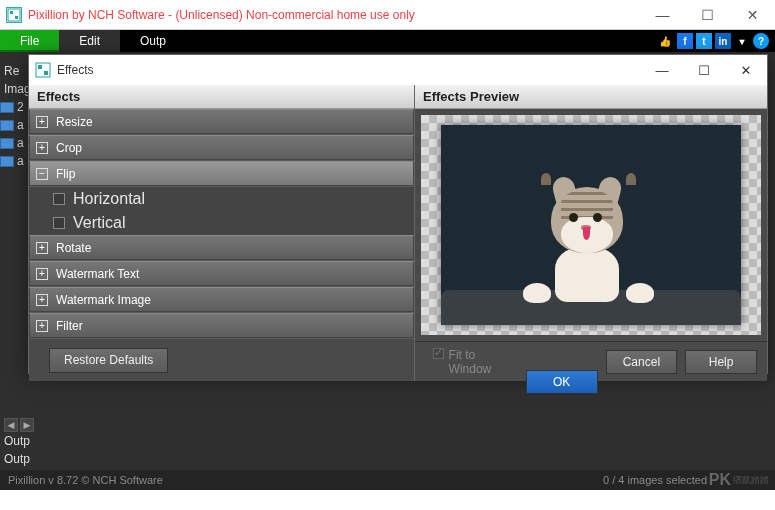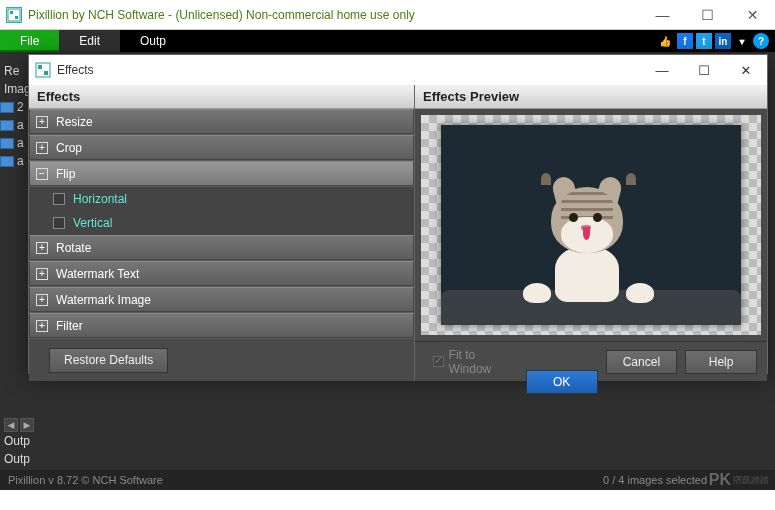--- a/index.html
+++ b/index.html
@@ -2,21 +2,21 @@
 <html><head>
 <meta charset="utf-8">
 <style>
   * { box-sizing: border-box; margin: 0; padding: 0; font-family: "Segoe UI", Tahoma, sans-serif; }
   body { width: 775px; height: 510px; background: #fff; overflow: hidden; }
 
   
   .main-titlebar { width:100%; height:30px; background:#fff; border-bottom:1px solid #ccc; display:flex; align-items:center; padding-left:6px; }
   .main-titlebar .title-icon { width:16px; height:16px; margin-right:6px; border:1px solid #3aa; display:flex; align-items:center; justify-content:center; }
   .main-titlebar .title-icon svg { width:14px; height:14px; }
-  .main-titlebar .title-text { font-size:12px; color:#4d7c0f; }
+  .main-titlebar .title-text { font-size:12px; color:#ef4444; }
   .main-titlebar .win-controls { margin-left:auto; display:flex; }
   .main-titlebar .win-btn { width:45px; height:30px; display:flex; align-items:center; justify-content:center; color:#555; font-size:14px; }
 
   
   .menubar { height:22px; background:#000000; display:flex; align-items:center; color:#fff; font-size:12px; }
   .menubar .menu-item { padding:0 20px; height:100%; display:flex; align-items:center; }
   .menubar .menu-item.active { background:#17a817; box-shadow: inset 0 -2px 0 #0a700a; }
   .menubar .menu-item.edit { background:#303030; }
   .menubar .social { margin-left:auto; display:flex; align-items:center; gap:3px; padding-right:6px; }
   .menubar .social .sico { width:16px; height:16px; display:flex; align-items:center; justify-content:center; font-size:10px; font-weight:bold; }
@@ -56,21 +56,21 @@
   .dlg-left { width:385px; display:flex; flex-direction:column; }
   .dlg-right { flex:1; display:flex; flex-direction:column; border-left:1px solid #666;}
 
   .section-header { height:24px; background:linear-gradient(#f2f2f2,#cfcfcf); color:#222; font-size:13px; font-weight:bold; display:flex; align-items:center; padding-left:8px; border-bottom:1px solid #999;}
 
   .effects-list { flex:1; background:#5a5a5a; overflow:hidden;}
   .eff-row { height:25px; background:linear-gradient(#767676,#5d5d5d); border:1px solid #444; border-top:1px solid #8a8a8a; margin-bottom:1px; display:flex; align-items:center; color:#fff; font-size:12px; padding-left:6px;}
   .eff-row.selected { background:linear-gradient(#989898,#7a7a7a);}
   .eff-row .exp { width:12px; height:12px; border:1px solid #ddd; display:flex; align-items:center; justify-content:center; font-size:10px; margin-right:8px; line-height:1;}
   .flip-options { background:#444;}
-  .flip-opt { height:24px; display:flex; align-items:center; color:#5eead4; font-size:12px; padding-left:24px;}
+  .flip-opt { height:24px; display:flex; align-items:center; color:#e5e5e5; font-size:16px; padding-left:24px;}
   .flip-opt .cb { width:12px; height:12px; border:1px solid #888; background:#3a3a3a; margin-right:8px;}
 
   .restore-row { height:42px; display:flex; align-items:center; padding-left:20px; background:#4a4a4a;}
   .restore-row .btn { height:25px; padding:0 14px; background:linear-gradient(#6d6d6d,#5a5a5a); border:1px solid #333; color:#eee; font-size:12px; display:flex; align-items:center;}
 
   
   .preview-wrap { flex:1; margin:6px; background-color:#ddd; background-image:
       linear-gradient(45deg,#bbb 25%,transparent 25%),
       linear-gradient(-45deg,#bbb 25%,transparent 25%),
       linear-gradient(45deg,transparent 75%,#bbb 75%),
@@ -91,21 +91,21 @@
   .cat-body .face { position:absolute; top:40px; left:30px; width:52px; height:36px; background:#f2ece2; border-radius:45% 45% 50% 50%; }
   .cat-body .eye { position:absolute; width:9px; height:9px; background:#221; border-radius:50%; top:36px;}
   .cat-body .eye.l{left:38px;} .cat-body .eye.r{left:62px;}
   .cat-body .nose{ position:absolute; top:48px; left:50px; width:10px; height:6px; background:#c77; border-radius:40% 40% 50% 50%;}
   .cat-body .tongue{ position:absolute; top:50px; left:52px; width:7px; height:13px; background:#d36; border-radius:0 0 50% 50%;}
   .cat-body .chest{ position:absolute; top:70px; left:24px; width:64px; height:55px; background:#f2ece2; border-radius:40% 40% 20% 20%;}
   .cat-body .paw{ position:absolute; bottom:-6px; width:28px; height:20px; background:#f2ece2; border-radius:50% 50% 40% 40%;}
   .cat-body .paw.l{left:-8px;} .cat-body .paw.r{right:-8px;}
 
   .dlg-bottom { height:40px; background:#4a4a4a; display:flex; align-items:center; padding:0 10px; gap:8px; border-top:1px solid #333;}
-  .dlg-bottom .fit { color:#888; font-size:12px; display:flex; align-items:center; margin-right:auto; margin-left:8px;}
+  .dlg-bottom .fit { color:#888; font-size:12px; display:flex; align-items:flex-start; margin-right:auto; margin-left:8px;}
   .dlg-bottom .fit .cb{ width:11px; height:11px; border:1px solid #666; background:#444; margin-right:5px; position:relative;}
   .dlg-bottom .fit .cb::after{content:"✓"; position:absolute; top:-3px; left:0; font-size:11px; color:#777;}
   .dlg-bottom .btn { width:75px; height:24px; font-size:12px; display:flex; align-items:center; justify-content:center; border:1px solid #333;}
   .dlg-bottom .btn.ok { background:linear-gradient(#2e7bd6,#1b5fb5); color:#fff;margin-top:40px;}
   .dlg-bottom .btn.grey { background:linear-gradient(#6d6d6d,#5a5a5a); color:#eee;}
 </style>
 </head>
 <body>
 
 <div class="main-titlebar">

